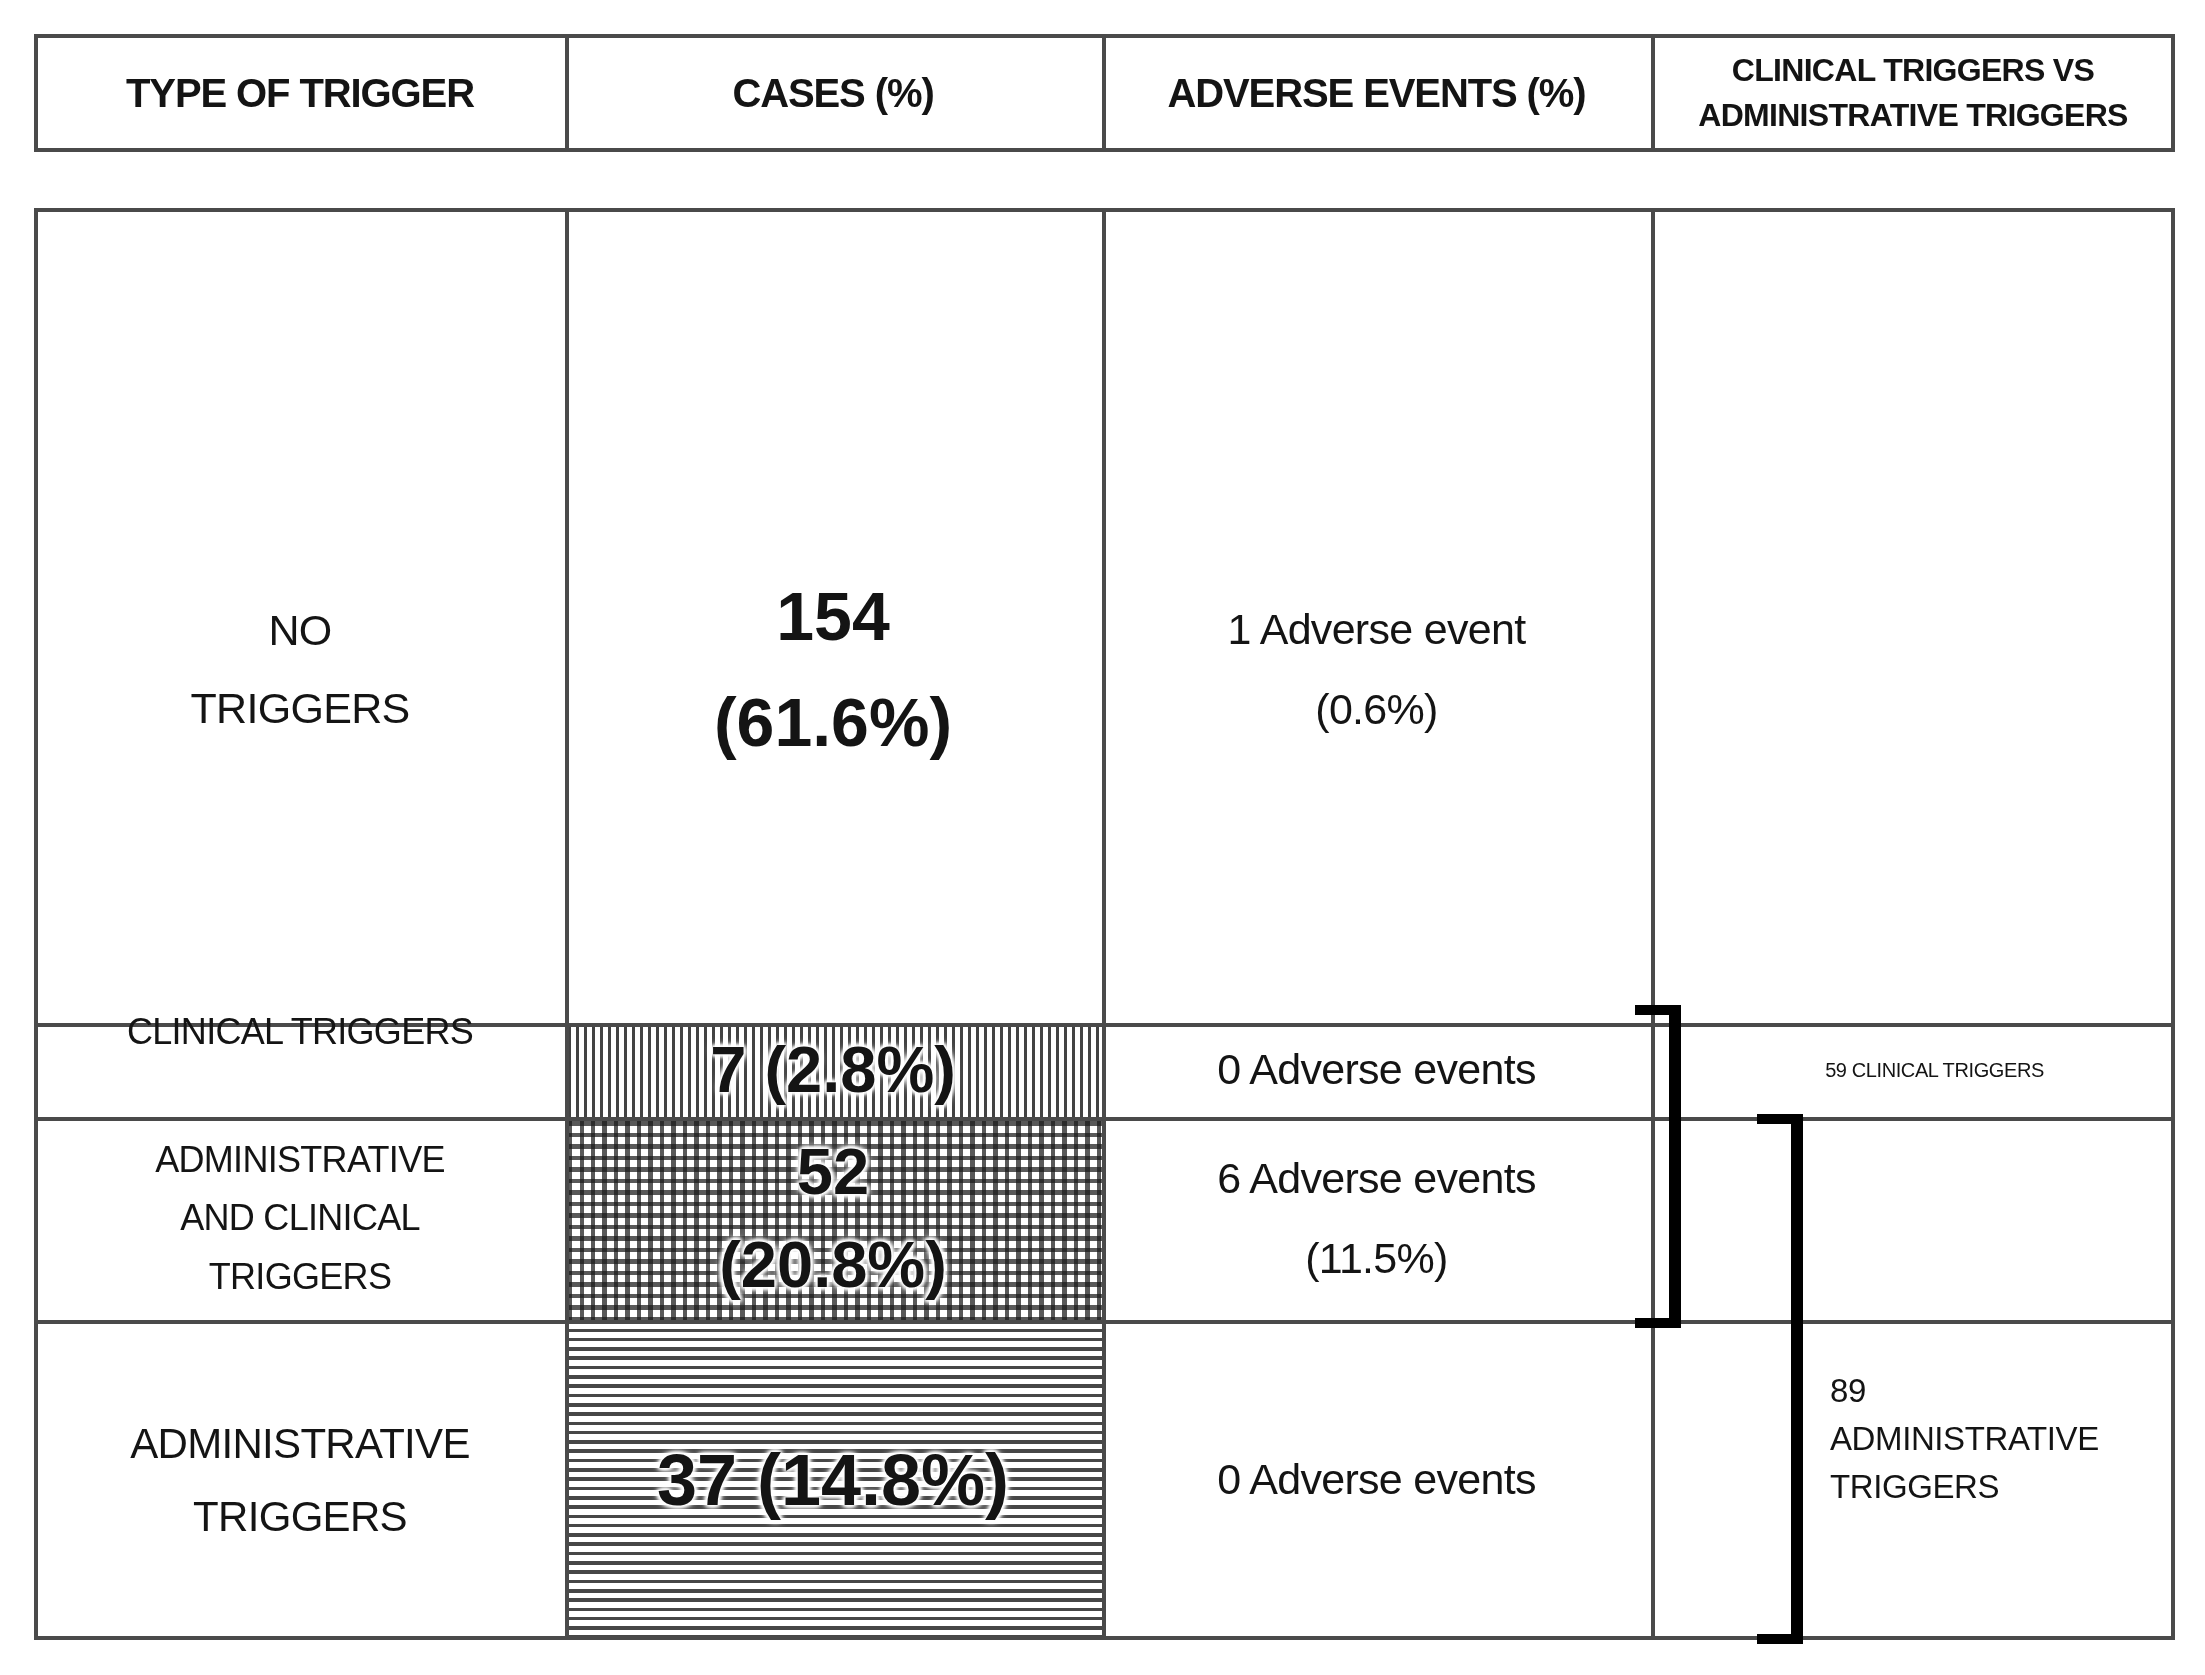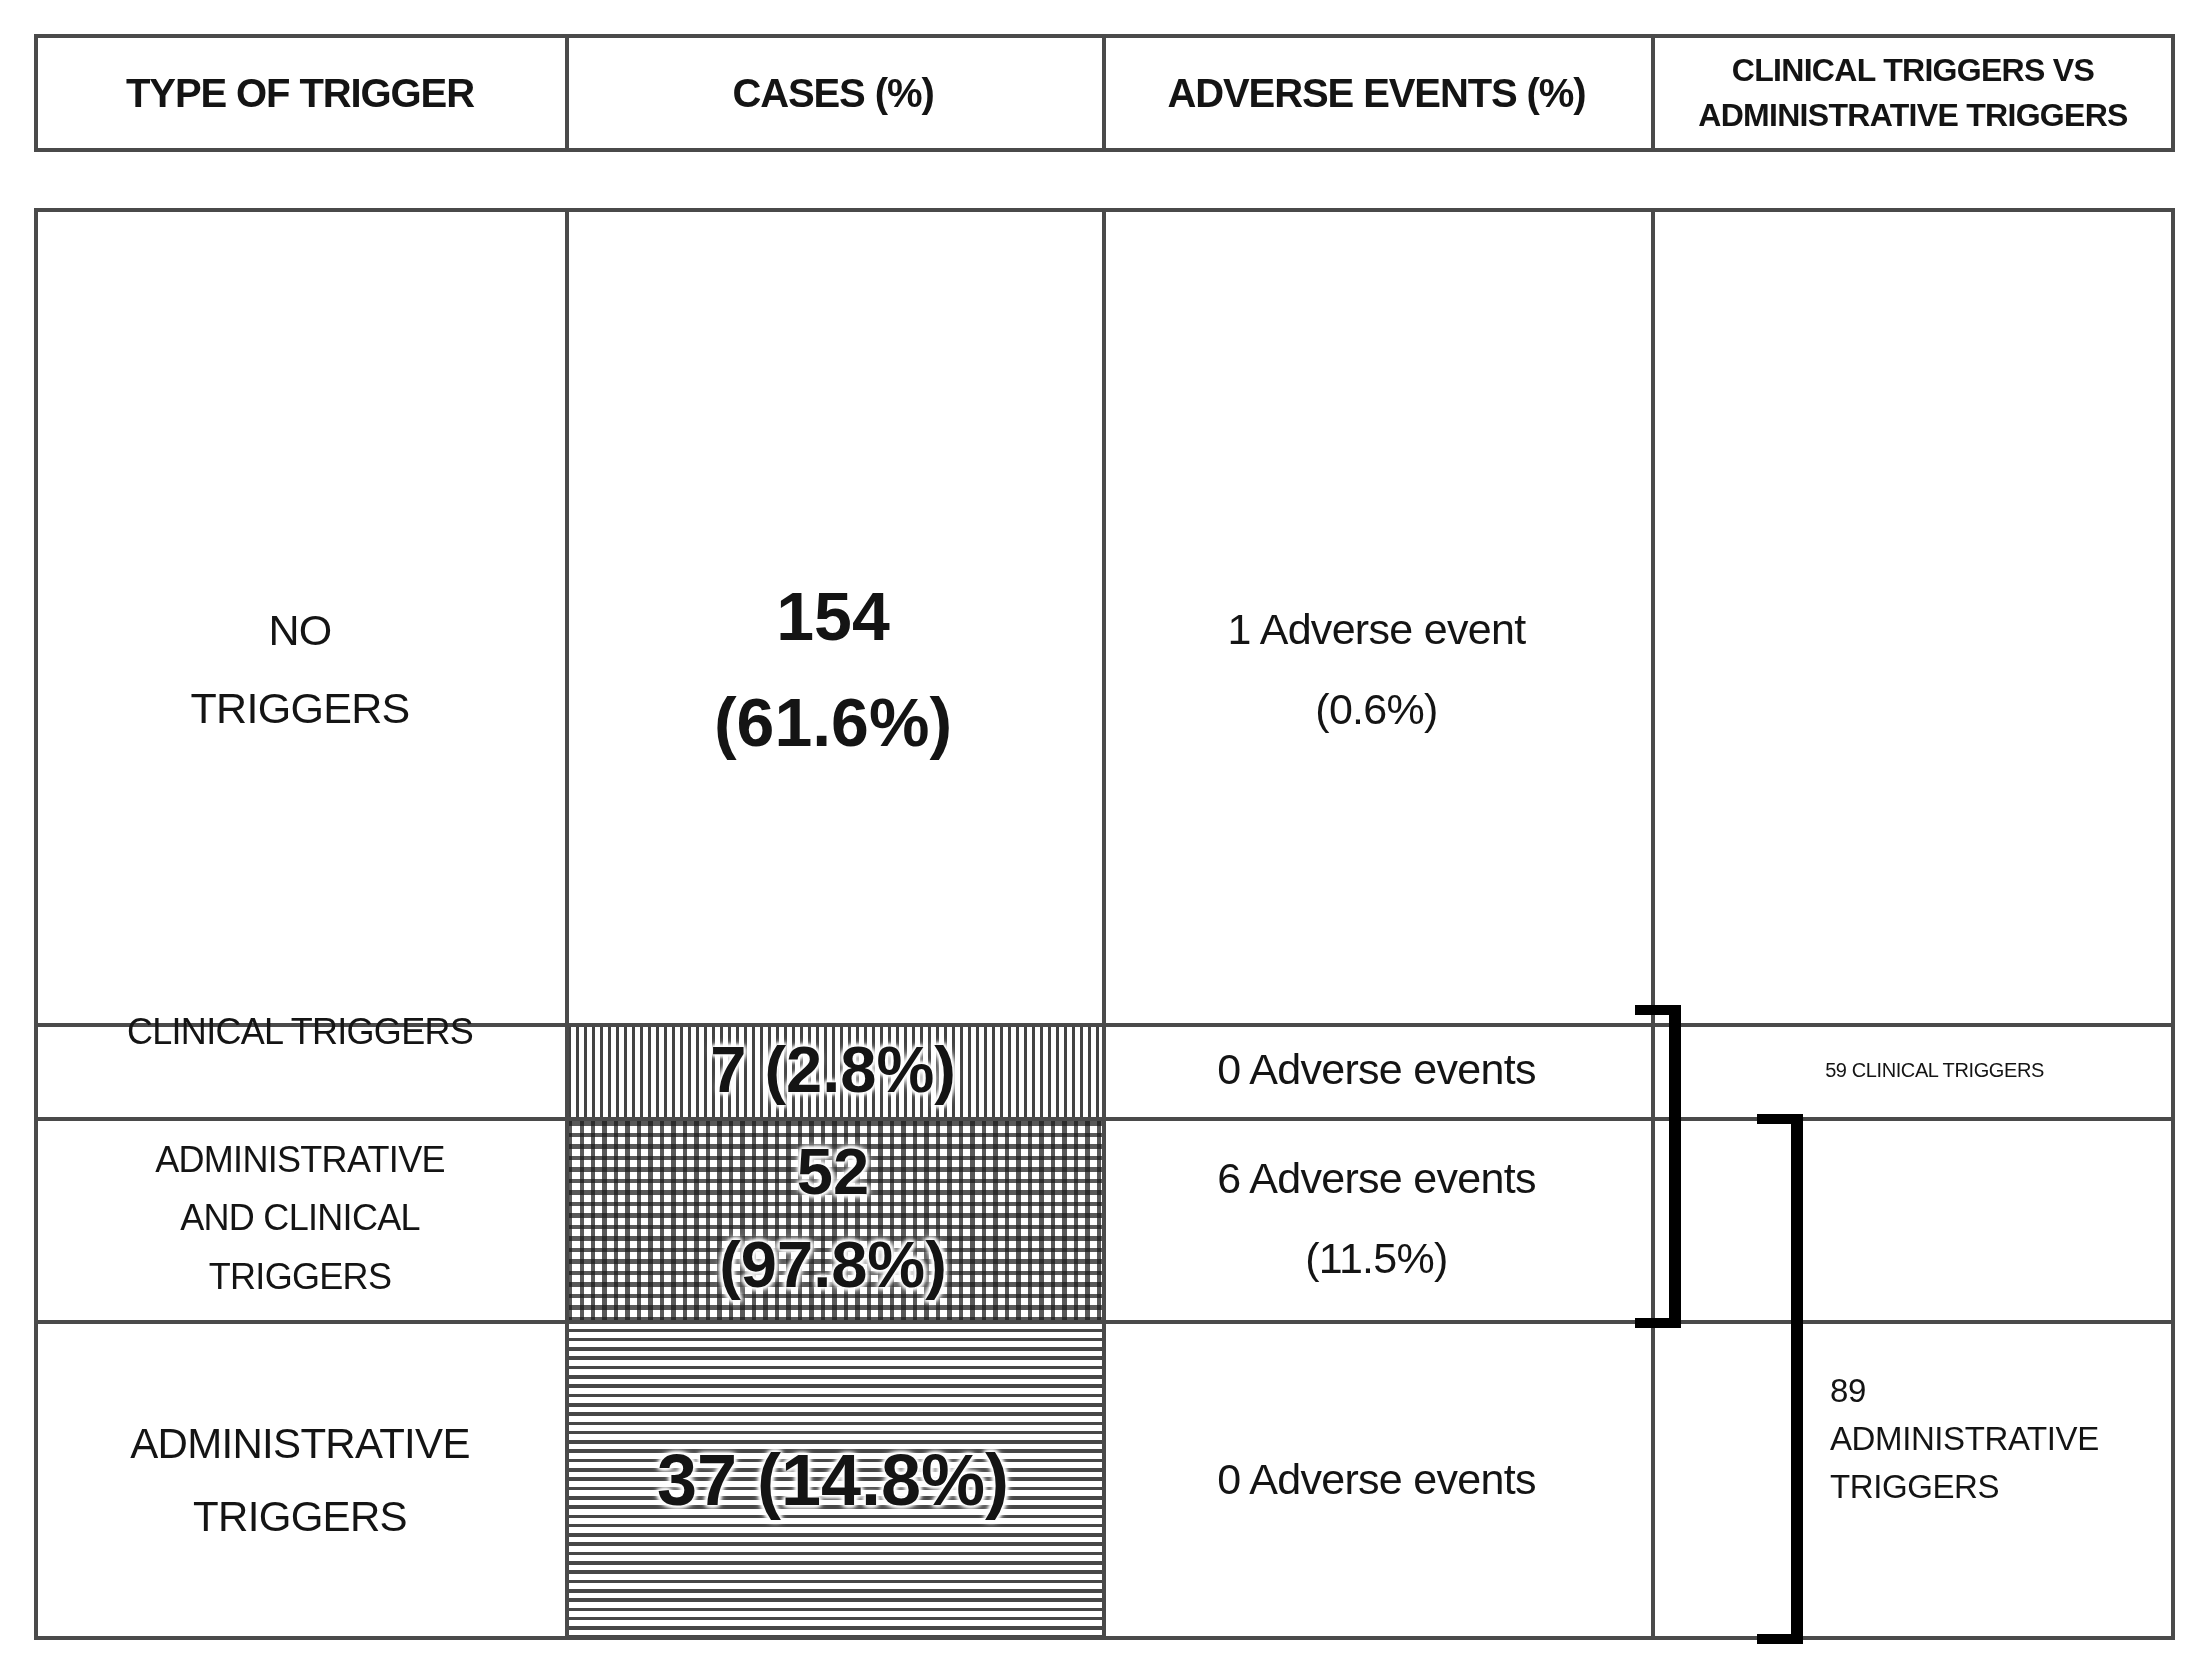--- a/index.html
+++ b/index.html
@@ -118,21 +118,21 @@
 
   <div class="cell lbl z3" style="left:34px;top:985px;width:532px;height:94px;">CLINICAL TRIGGERS</div>
   <div class="cell num num-r2 halo z3" style="left:565px;top:1023px;width:536px;height:94px;">7 (2.8%)</div>
   <div class="cell adv z3" style="left:1102px;top:1023px;width:549px;height:94px;">0 Adverse events</div>
   <div class="cell side-label z3" style="left:1694px;top:1023px;width:481px;height:94px;">59 CLINICAL TRIGGERS</div>
 
   <div class="cell lbl z3" style="left:34px;top:1117px;width:532px;height:203px;">ADMINISTRATIVE
 AND CLINICAL
 TRIGGERS</div>
   <div class="cell num num-r3 halo z3" style="left:565px;top:1117px;width:536px;height:203px;">52
-(97.8%)</div>
+(20.8%)</div>
   <div class="cell adv z3" style="left:1102px;top:1117px;width:549px;height:203px;">6 Adverse events
 (11.5%)</div>
 
   <div class="cell lbl-admin z3" style="left:34px;top:1320px;width:532px;height:320px;">ADMINISTRATIVE
 TRIGGERS</div>
   <div class="cell num num-r4 halo z3" style="left:565px;top:1320px;width:536px;height:320px;">37 (14.8%)</div>
   <div class="cell adv z3" style="left:1102px;top:1320px;width:549px;height:320px;">0 Adverse events</div>
   <div class="side-label-left z3" style="left:1830px;top:1367px;width:337px;">89
 ADMINISTRATIVE
 TRIGGERS</div>

